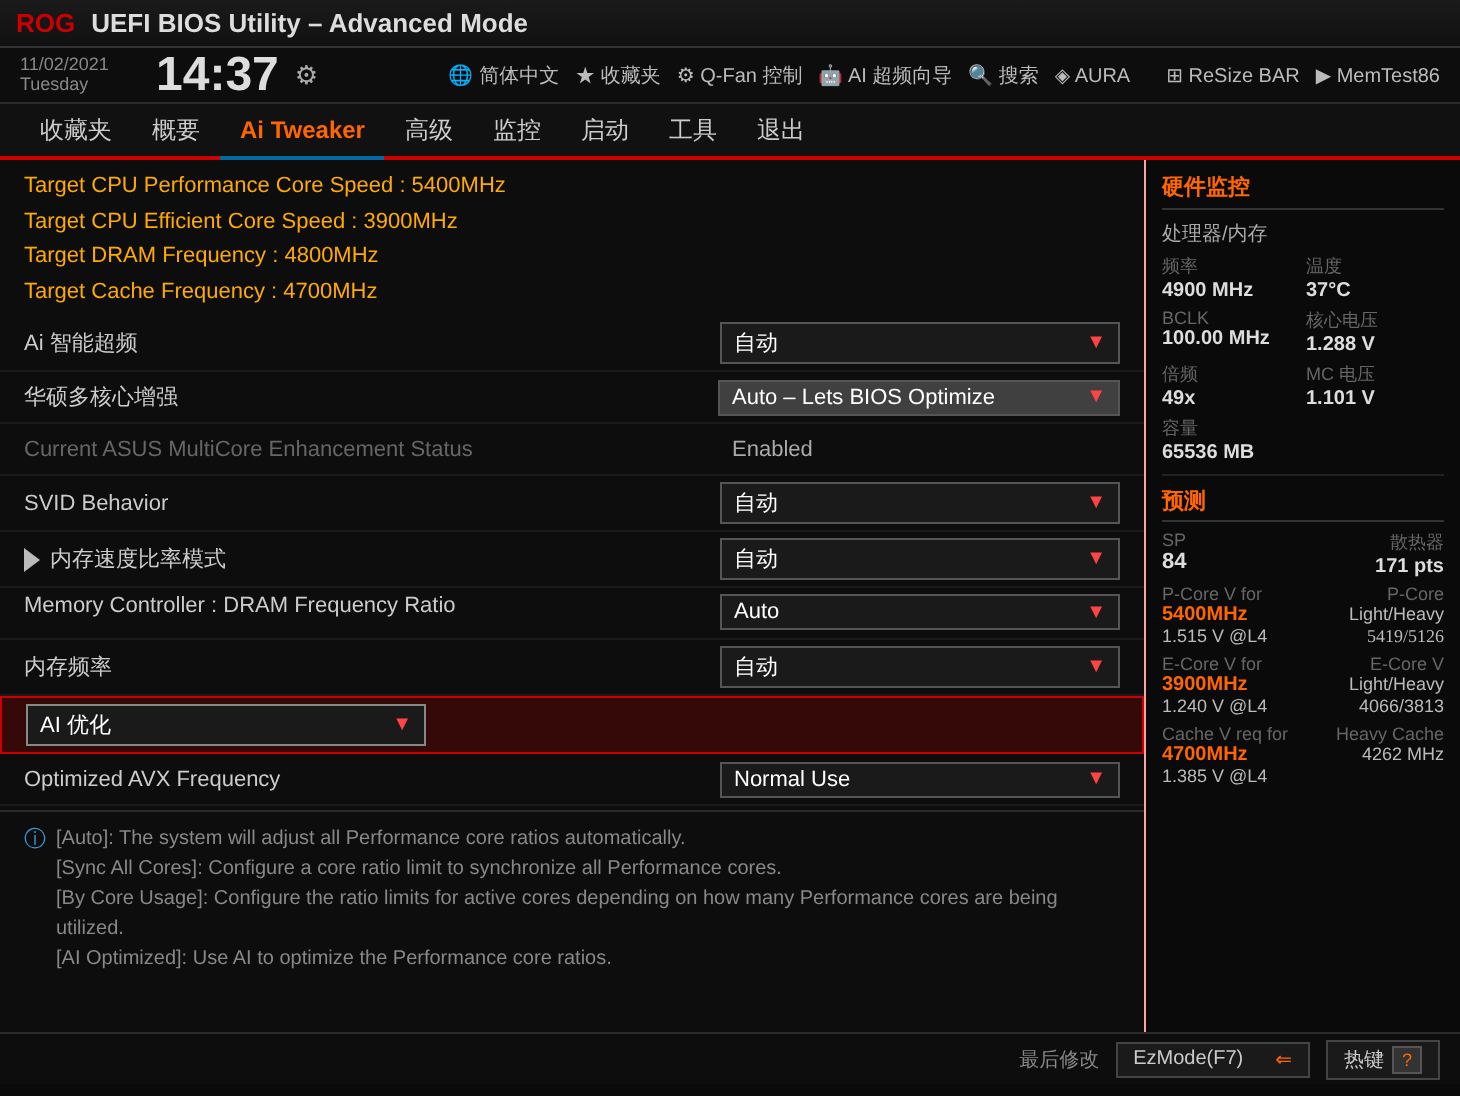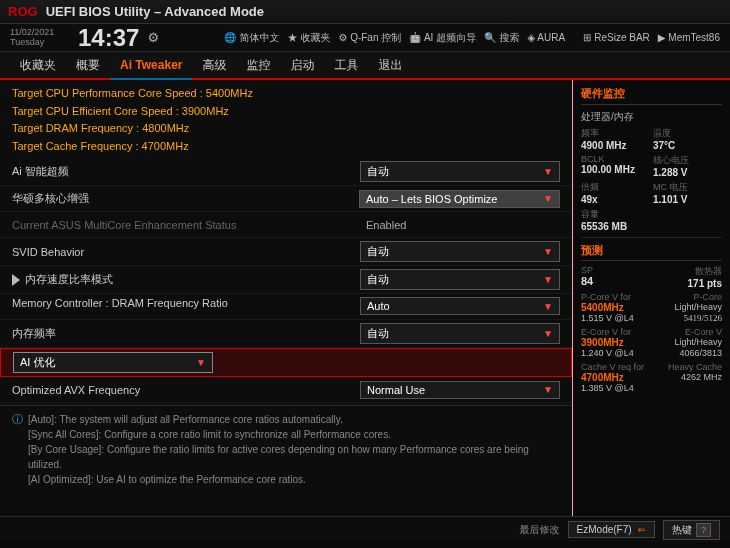--- a/index.html
+++ b/index.html
@@ -334,21 +334,21 @@
         <span style="color:#bbb;">1.385 V @L4</span>
       </div>
     </div>
 
   </div>
 
 </div>
 
 <div id="bottom-bar" style="background:#0d0d0d; border-top:1px solid #2a2a2a; height:26px; display:flex; align-items:center; justify-content:flex-end; padding:0 10px; gap:8px;">
   <span style="color:#888; font-size:10px;">最后修改</span>
-  <div style="background:#1a1a1a; border:1px solid #444; color:#ccc; font-size:10px; padding:2px 8px; cursor:pointer; display:flex; align-items:center; gap:6px;">
+  <div style="background:#1a1a1a; border:1px solid #444; color:#ccc; font-size:10px; padding:2px 8px; cursor:pointer; display:flex; align-items:center; gap:16px;">
     <span>EzMode(F7)</span>
     <span style="color:#ff6600;">⇐</span>
   </div>
   <div style="background:#1a1a1a; border:1px solid #444; color:#ccc; font-size:10px; padding:2px 8px; cursor:pointer; display:flex; align-items:center; gap:4px;">
     <span>热键</span>
     <span style="background:#333; padding:1px 4px; font-size:9px; color:#ff6600; border:1px solid #555;">?</span>
   </div>
 </div>
 
 </body></html>

